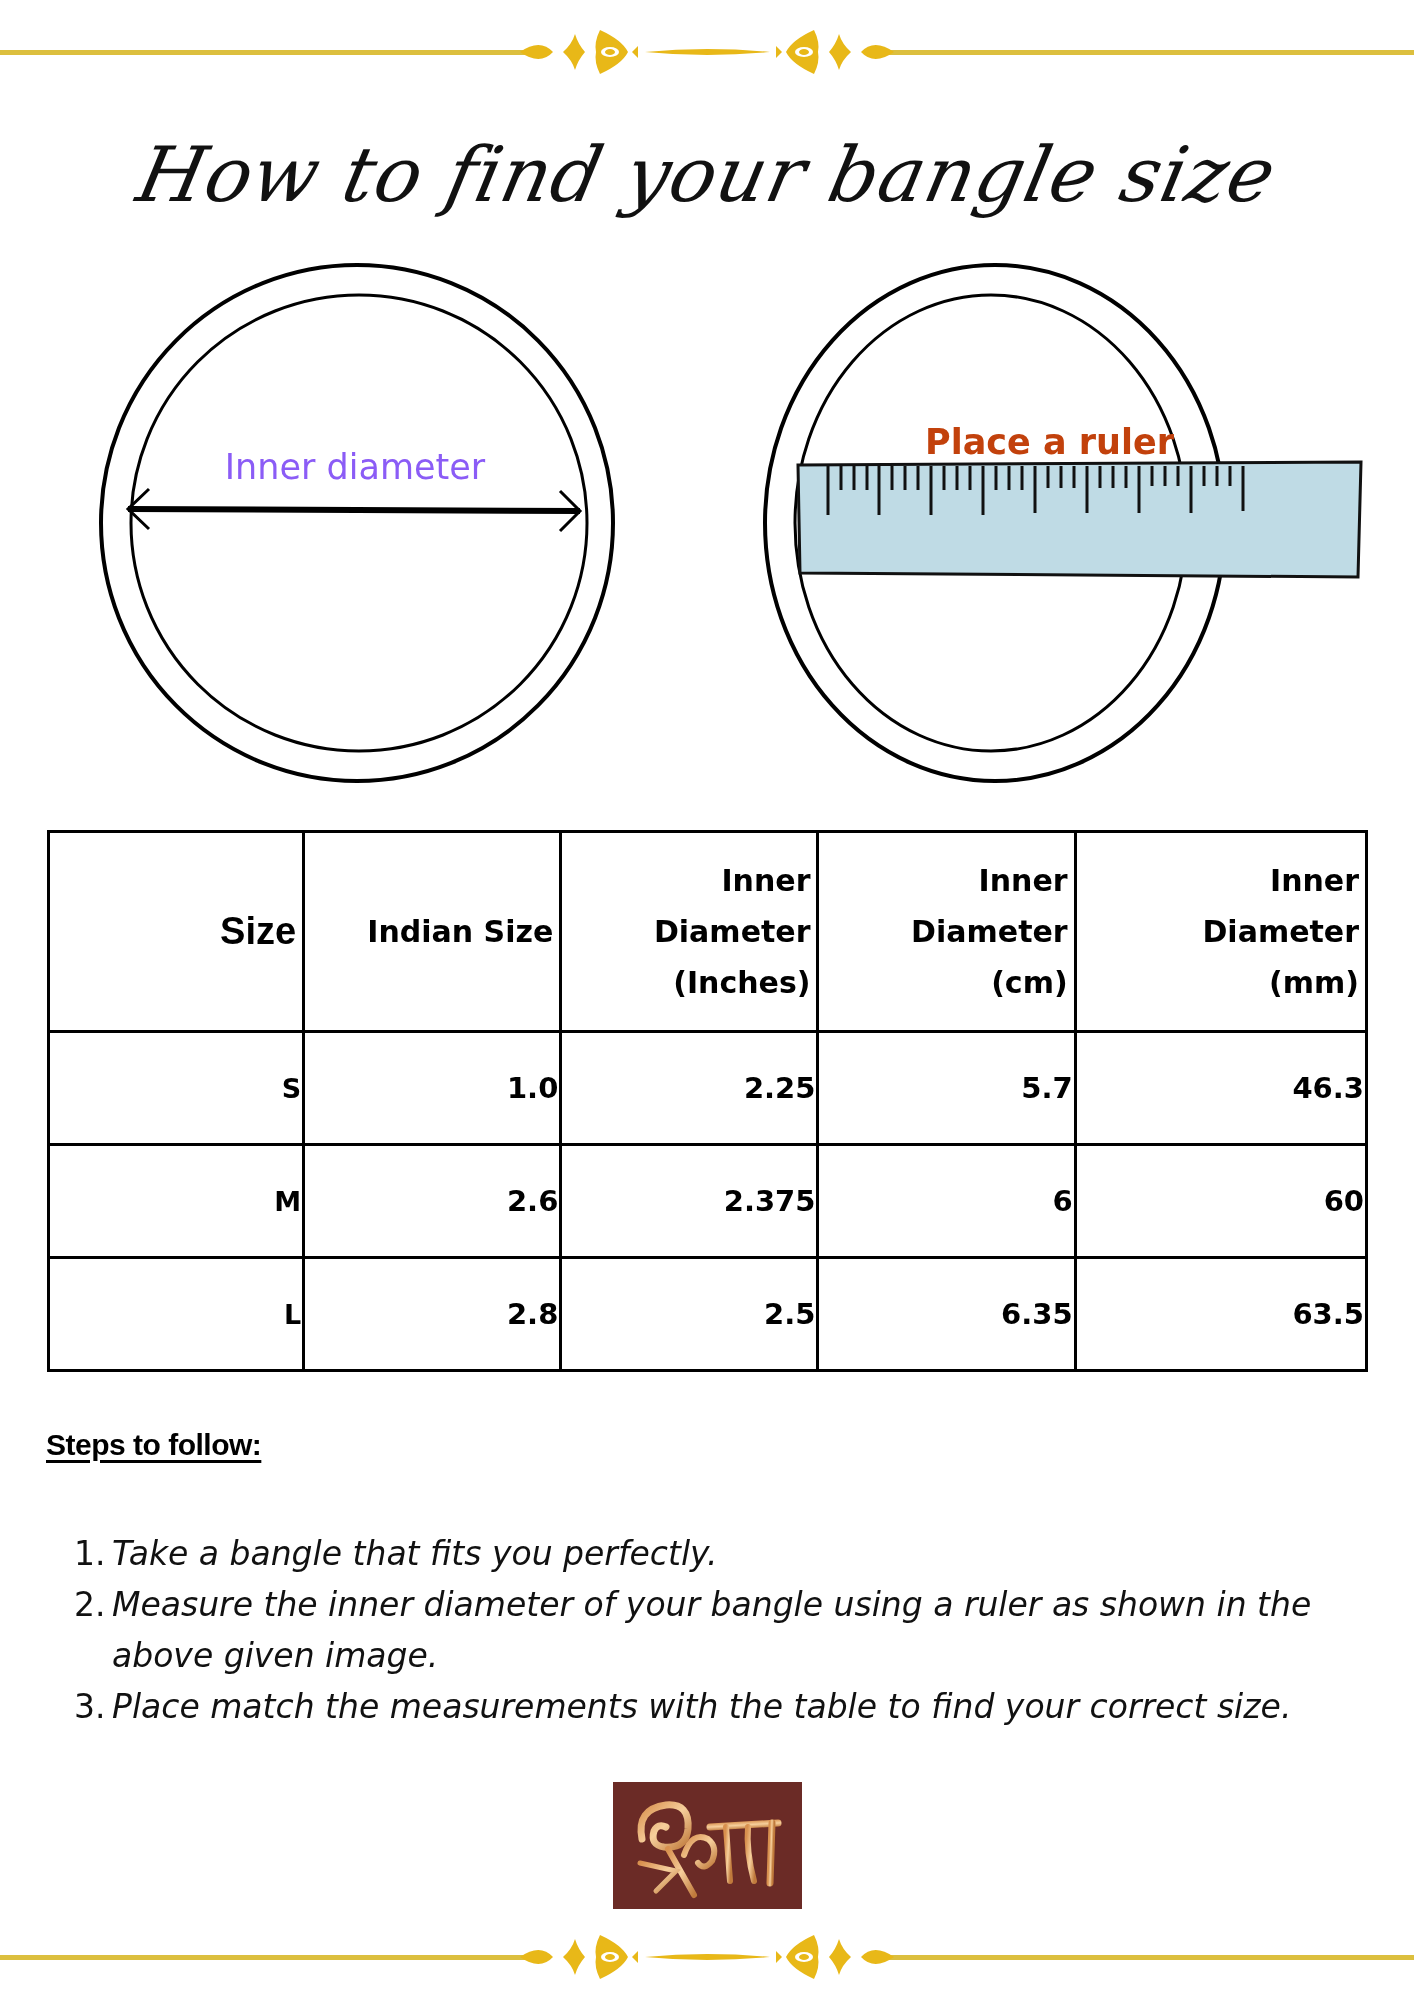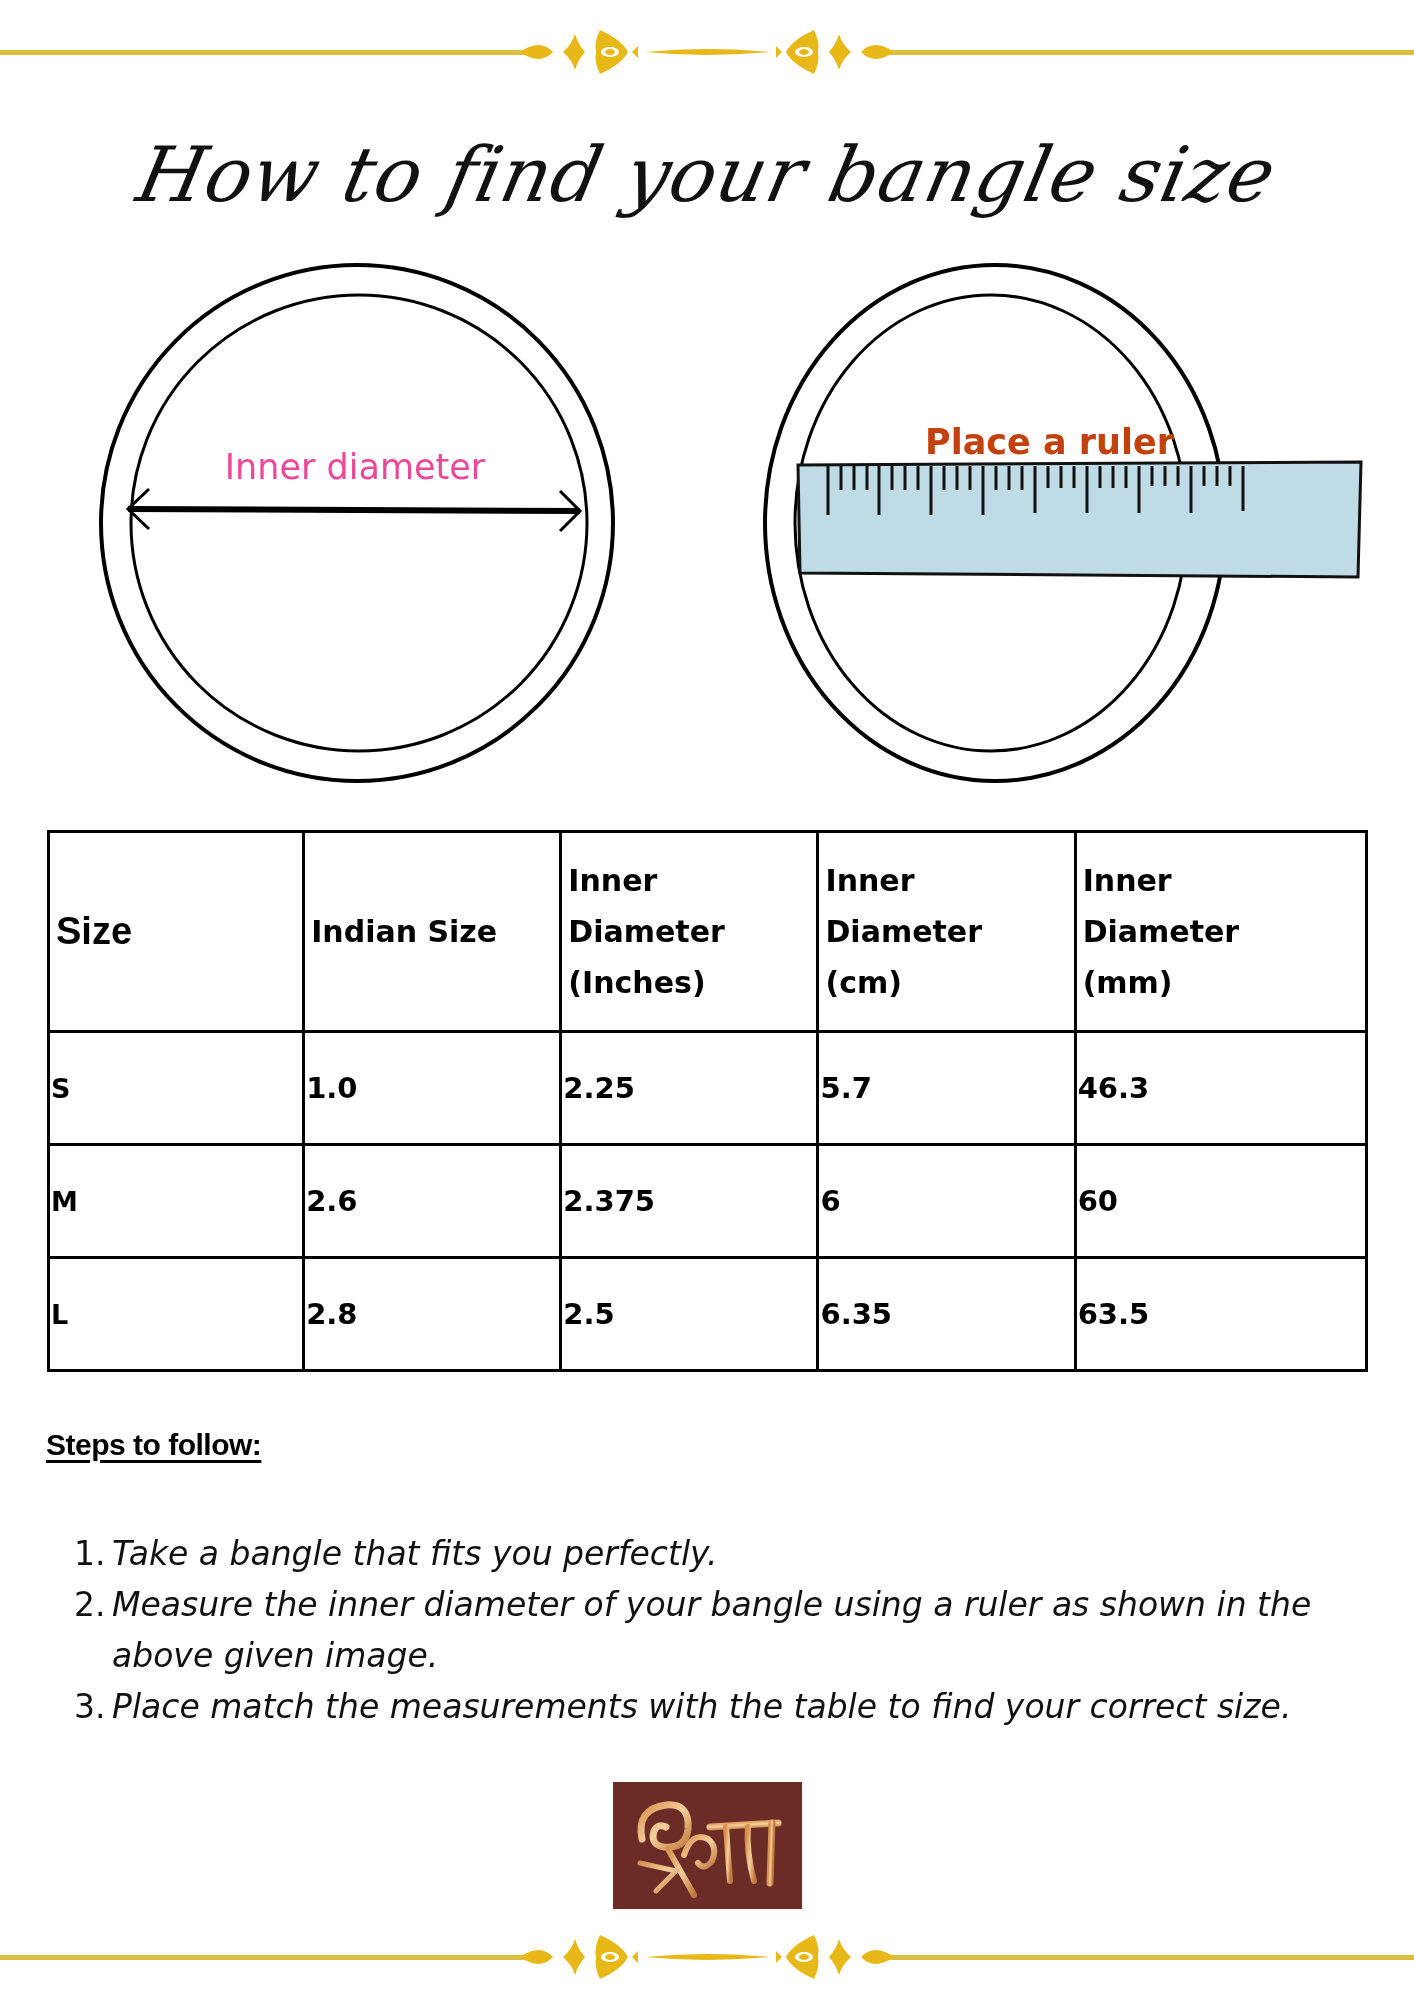--- a/index.html
+++ b/index.html
@@ -14,33 +14,33 @@
     font-family: "DejaVu Serif", serif; font-style: italic; font-size: 76px;
     letter-spacing: 1px; color: #111; transform: skewX(-12deg);
   }
 
   .diagram { position: absolute; }
   .diagram-left { left: 85px; top: 255px; width: 540px; height: 535px; }
   .diagram-right { left: 755px; top: 255px; width: 620px; height: 535px; }
 
   .inner-label {
     position: absolute; left: 0; width: 540px; top: 447px; text-align: center;
-    font-family: "DejaVu Sans", sans-serif; font-size: 35px; color: #ec4899;
+    font-family: "DejaVu Sans", sans-serif; font-size: 35px; color: #8b5cf6;
   }
   .ruler-label {
     position: absolute; left: 900px; top: 420px;
     font-family: "DejaVu Sans", sans-serif; font-weight: bold; font-size: 35px; color: #c2410c;
   }
 
   table.size-table {
     position: absolute; left: 47px; top: 830px; width: 1321px;
     border-collapse: collapse; table-layout: fixed;
   }
   .size-table th, .size-table td {
-    border: 3px solid #000; text-align: left; vertical-align: middle;
+    border: 3px solid #000; text-align: right; vertical-align: middle;
     font-family: "DejaVu Sans", sans-serif; font-weight: bold; color: #000;
   }
   .size-table th { height: 197px; font-size: 30px; line-height: 51px; padding: 0 6px; }
   .size-table th.first { font-family: "Liberation Sans", sans-serif; font-size: 38px; }
   .size-table td { height: 108px; font-size: 29px; }
   .size-table td.first { font-size: 27px; }
   .col-0 { width: 254px; } .col-1 { width: 256px; } .col-2 { width: 256px; } .col-3 { width: 256px; } .col-4 { width: 290px; }
 
   .steps-heading {
     position: absolute; left: 46px; top: 1428px;

